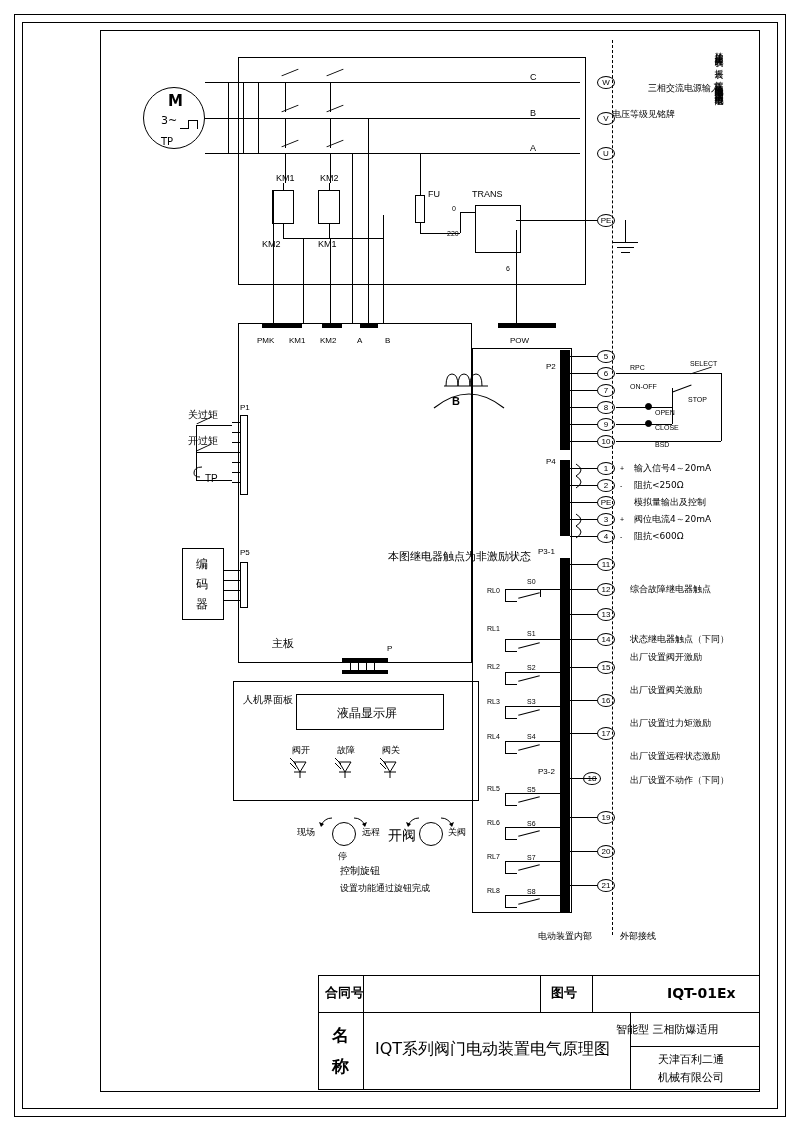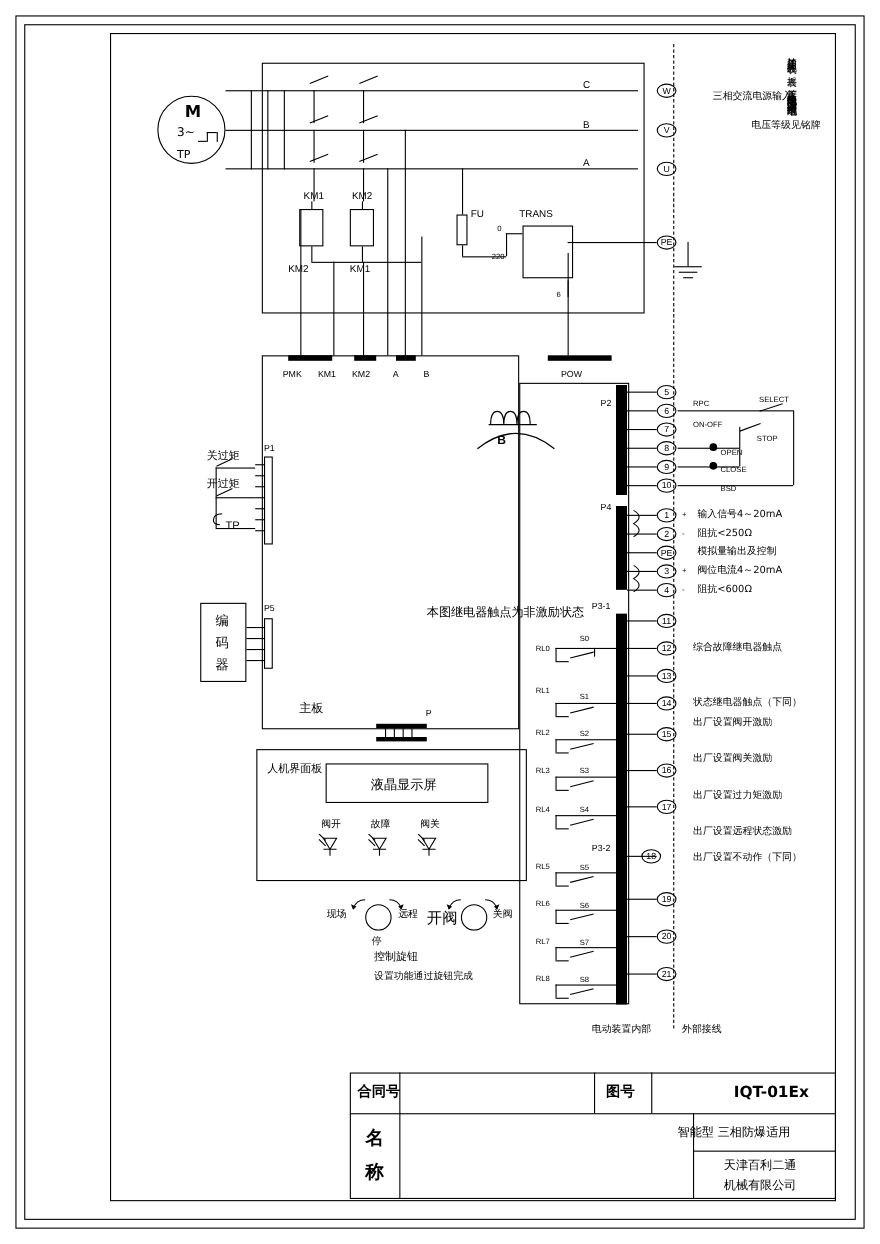--- a/index.html
+++ b/index.html
@@ -108,21 +108,21 @@
   <div class="txt" style="left:530px;top:109px;">B</div>
   <div class="txt" style="left:530px;top:144px;">A</div>
   <div class="ln h" style="left:516px;top:220px;width:81px;"></div>
 
   <div class="ln v" style="left:625px;top:220px;height:22px;"></div>
   <div class="ln h" style="left:613px;top:242px;width:25px;"></div>
   <div class="ln h" style="left:617px;top:247px;width:17px;"></div>
   <div class="ln h" style="left:621px;top:252px;width:9px;"></div>
 
   <div class="txt cn" style="left:648px;top:84px;font-size:9px;">三相交流电源输入</div>
-  <div class="txt cn" style="left:651px;top:110px;font-size:9px;padding-left:32px;">电压等级见铭牌</div>
+  <div class="txt cn" style="left:612px;top:110px;font-size:9px;">电压等级见铭牌</div>
 
   <div class="vtxt" style="left:712px;top:45px;height:250px;font-size:9px;">禁止使用兆欧表、摇表、等高压类接地电阻测试仪测试接地电阻</div>
 
   <div class="dash" style="left:612px;top:40px;height:895px;"></div>
 
   <div class="box" style="left:238px;top:323px;width:234px;height:340px;"></div>
   <div class="bar" style="left:262px;top:323px;width:40px;"></div>
   <div class="bar" style="left:322px;top:323px;width:20px;"></div>
   <div class="bar" style="left:360px;top:323px;width:18px;"></div>
   <div class="bar" style="left:498px;top:323px;width:58px;"></div>
@@ -416,17 +416,18 @@
   <div class="ln v" style="left:540px;top:975px;height:37px;"></div>
   <div class="ln v" style="left:592px;top:975px;height:37px;"></div>
   <div class="ln v" style="left:630px;top:1012px;height:78px;"></div>
   <div class="ln h" style="left:630px;top:1046px;width:130px;"></div>
 
   <div class="txt cn bold" style="left:325px;top:986px;font-size:13px;">合同号</div>
   <div class="txt cn bold" style="left:551px;top:986px;font-size:13px;">图号</div>
   <div class="txt cn bold" style="left:667px;top:986px;font-size:14px;">IQT-01Ex</div>
   <div class="txt cn bold" style="left:332px;top:1027px;font-size:17px;">名</div>
   <div class="txt cn bold" style="left:332px;top:1058px;font-size:17px;">称</div>
+  <div class="txt cn" style="left:375px;top:1041px;font-size:16px;">IQT系列阀门电动装置电气原理图</div>
   <div class="txt cn" style="left:616px;top:1024px;font-size:11px;">智能型  三相防爆适用</div>
   <div class="txt cn" style="left:658px;top:1054px;font-size:11px;">天津百利二通</div>
   <div class="txt cn" style="left:658px;top:1072px;font-size:11px;">机械有限公司</div>
 
 </div>
 
 </body></html>

